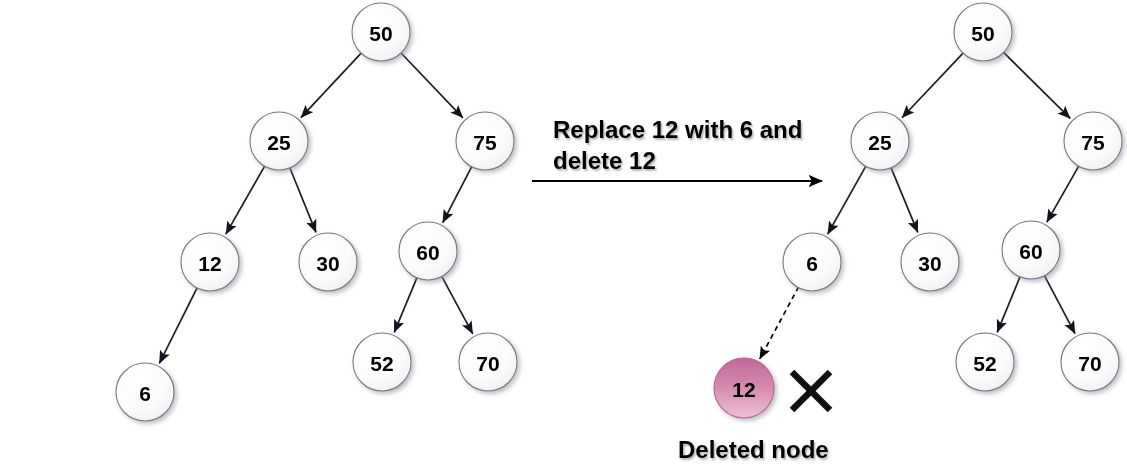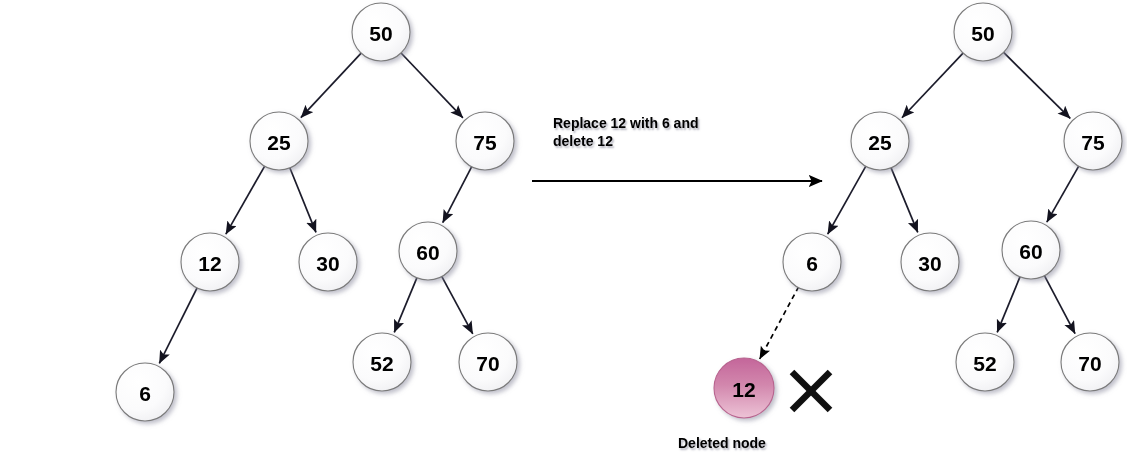--- a/index.html
+++ b/index.html
@@ -65,21 +65,21 @@
   }
   .cross-mark {
     stroke: #101010;
     stroke-width: 6.5;
     stroke-linecap: butt;
   }
   .caption-text {
     position: absolute;
     font-family: "Liberation Sans", sans-serif;
     font-weight: bold;
-    font-size: 14px;
+    font-size: 24px;
     color: #000000;
     text-shadow: 1.5px 1.5px 2px rgba(120,120,140,0.55);
     white-space: pre-line;
     line-height: 1.28;
   }
   #label-delete-node-12 { left: 6px; top: 165px; }
   #label-replace-instruction { left: 553px; top: 115px; }
   #label-deleted-node { left: 678px; top: 435px; }
 </style>
 </head>

